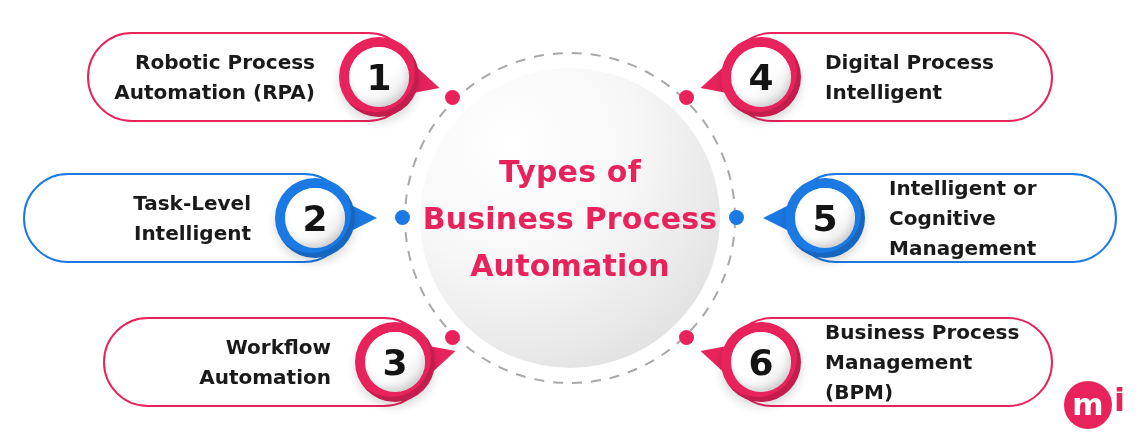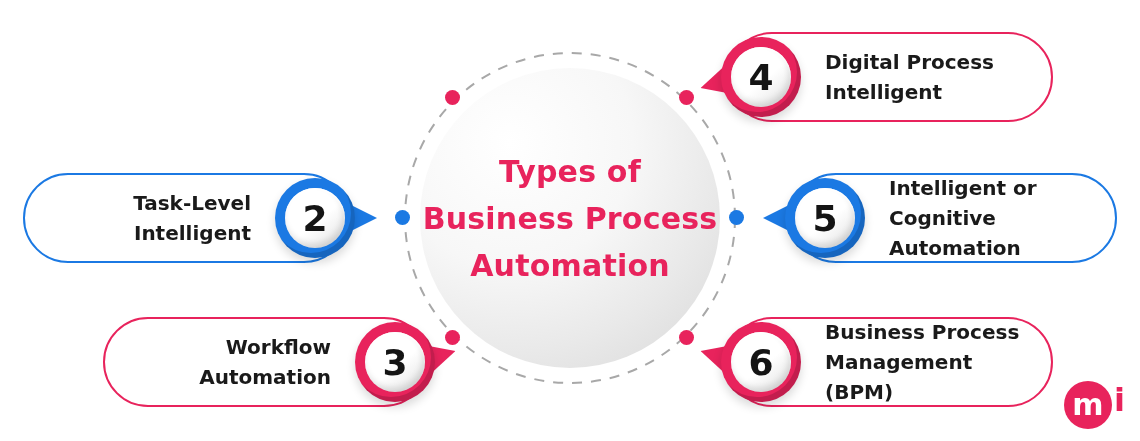--- a/index.html
+++ b/index.html
@@ -111,20 +111,31 @@
 Automation</h1>
   </div>
 
   <span class="dot pink d1"></span>
   <span class="dot pink d2"></span>
   <span class="dot blue d3"></span>
   <span class="dot blue d4"></span>
   <span class="dot pink d5"></span>
   <span class="dot pink d6"></span>
 
+  <div class="pill pink left row-top p1">
+    <div class="pill-label">Robotic Process
+Automation (RPA)</div>
+    <div class="badge">
+      <span class="badge-tail"></span>
+      <span class="badge-ring"></span>
+      <span class="badge-inner">
+        <span class="badge-num">1</span>
+      </span>
+    </div>
+  </div>
 
   <div class="pill blue left row-mid p2">
     <div class="pill-label">Task-Level
 Intelligent</div>
     <div class="badge">
       <span class="badge-tail"></span>
       <span class="badge-ring"></span>
       <span class="badge-inner">
         <span class="badge-num">2</span>
       </span>
@@ -150,21 +161,21 @@
       <span class="badge-tail"></span>
       <span class="badge-ring"></span>
       <span class="badge-inner">
         <span class="badge-num">4</span>
       </span>
     </div>
   </div>
 
   <div class="pill blue right row-mid p5">
     <div class="pill-label">Intelligent or Cognitive
-Automation</div>
+Management</div>
     <div class="badge">
       <span class="badge-tail"></span>
       <span class="badge-ring"></span>
       <span class="badge-inner">
         <span class="badge-num">5</span>
       </span>
     </div>
   </div>
 
   <div class="pill pink right row-bot p6">

